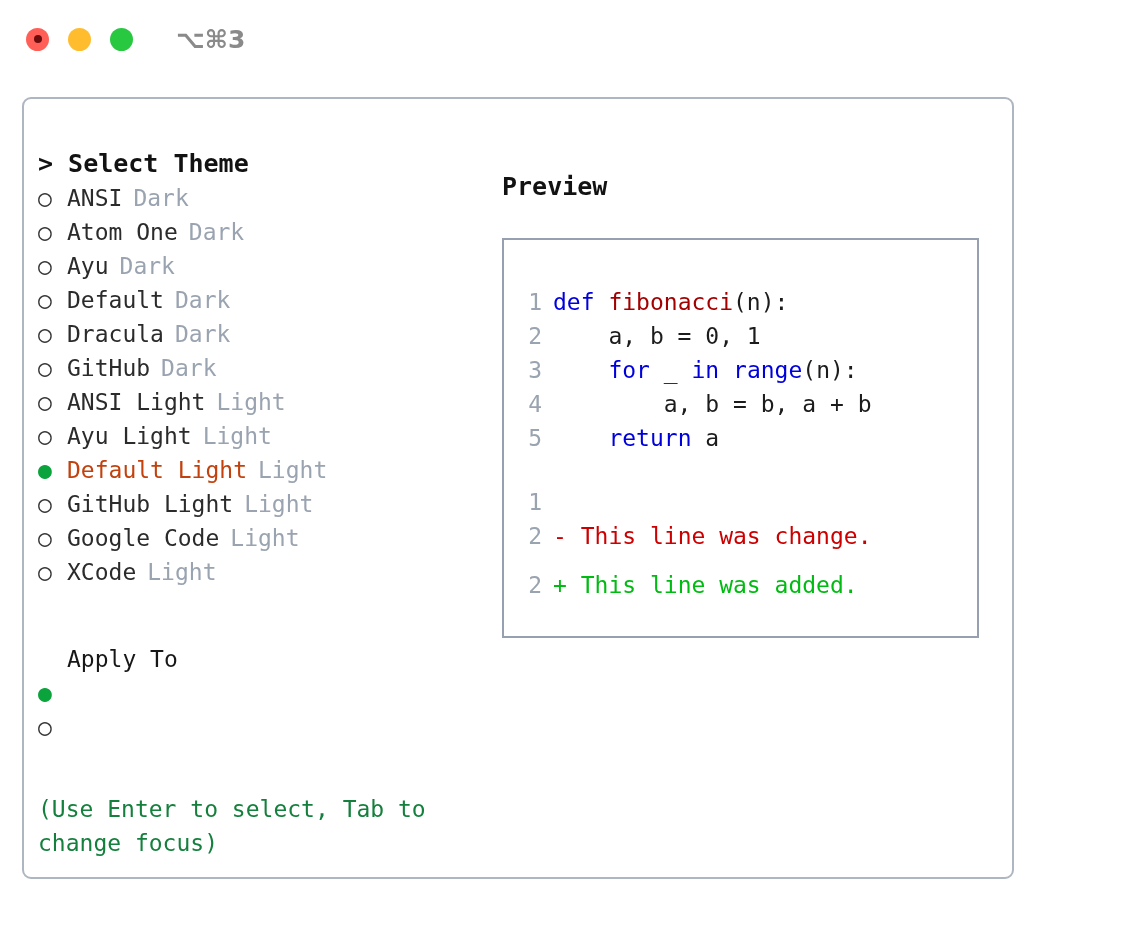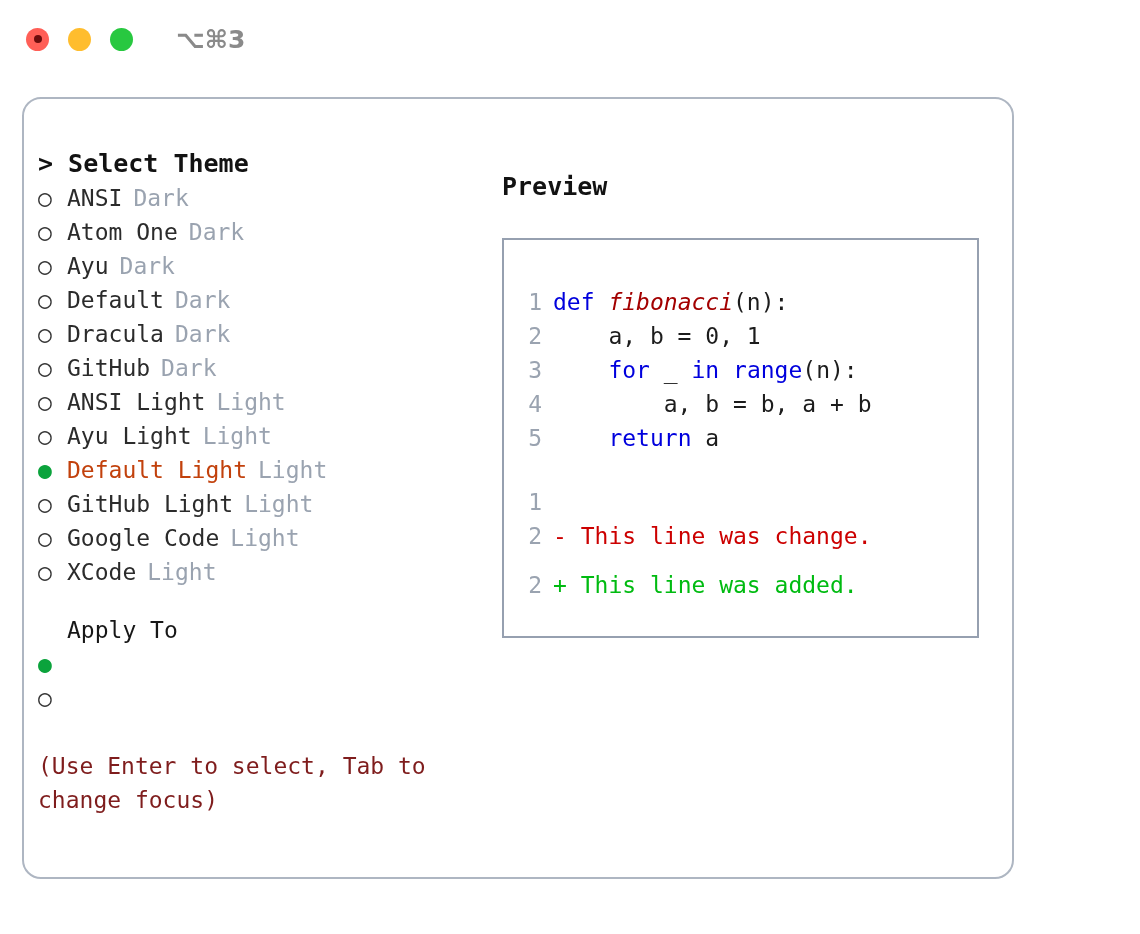--- a/index.html
+++ b/index.html
@@ -56,21 +56,21 @@
     line-height: 1;
     font-family: "DejaVu Sans", "Liberation Sans", sans-serif;
   }
 
   
   #panel {
     position: absolute;
     left: 22px;  top: 97px;
     width: 992px; height: 782px;
     border: 2px solid #aeb6c2;
-    border-radius: 19px;
+    border-radius: 9px;
     background: #ffffff;
   }
 
   
   #theme-column {
     position: absolute;
     left: 14px; top: 48px;
     width: 460px;
   }
 
@@ -98,35 +98,35 @@
     color: #3a3a3a;
   }
   .opt-row.selected .opt-marker { color: #0ba33c; }
   .opt-label { color: #2b2b2b; }
   .opt-row.selected .opt-label { color: #c2410c; }
   .opt-tag {
     color: #9aa3b0;
     padding-left: 11px;
   }
 
-  #apply-block { margin-top: 24px; }
+  #apply-block { margin-top: 53px; }
 
   #apply-to-label {
     font-size: 23px;
     line-height: 34px;
     color: #171717;
     padding-left: 29px;
     white-space: pre;
   }
 
   #hint-text {
-    margin-top: 34px;
-    font-size: 23px;
-    line-height: 34px;
-    color: #7f1d1d;
+    margin-top: 48px;
+    font-size: 23px;
+    line-height: 34px;
+    color: #15803d;
     width: 410px;
     white-space: pre-wrap;
   }
 
   
   #preview-column {
     position: absolute;
     left: 478px; top: 48px;
     width: 500px;
   }
@@ -160,21 +160,21 @@
   .ln {
     width: 31px;
     flex: 0 0 31px;
     text-align: right;
     color: #9aa3b0;
     padding-right: 11px;
   }
   .code-text { color: #1c1c1c; }
 
   .tok-kw   { color: #0000dd; }
-  .tok-fn   { color: #a30000; font-style: italic; }
+  .tok-fn   { color: #a30000; }
   .tok-plain{ color: #1c1c1c; }
 
   .spacer-line { height: 30px; }
 
   .diff-ctx  { color: #6f6f6f; }
   .diff-del  { color: #cc0000; }
   .diff-add  { color: #00bb11; margin-top: 15px; }
 </style>
 </head>
 <body>

